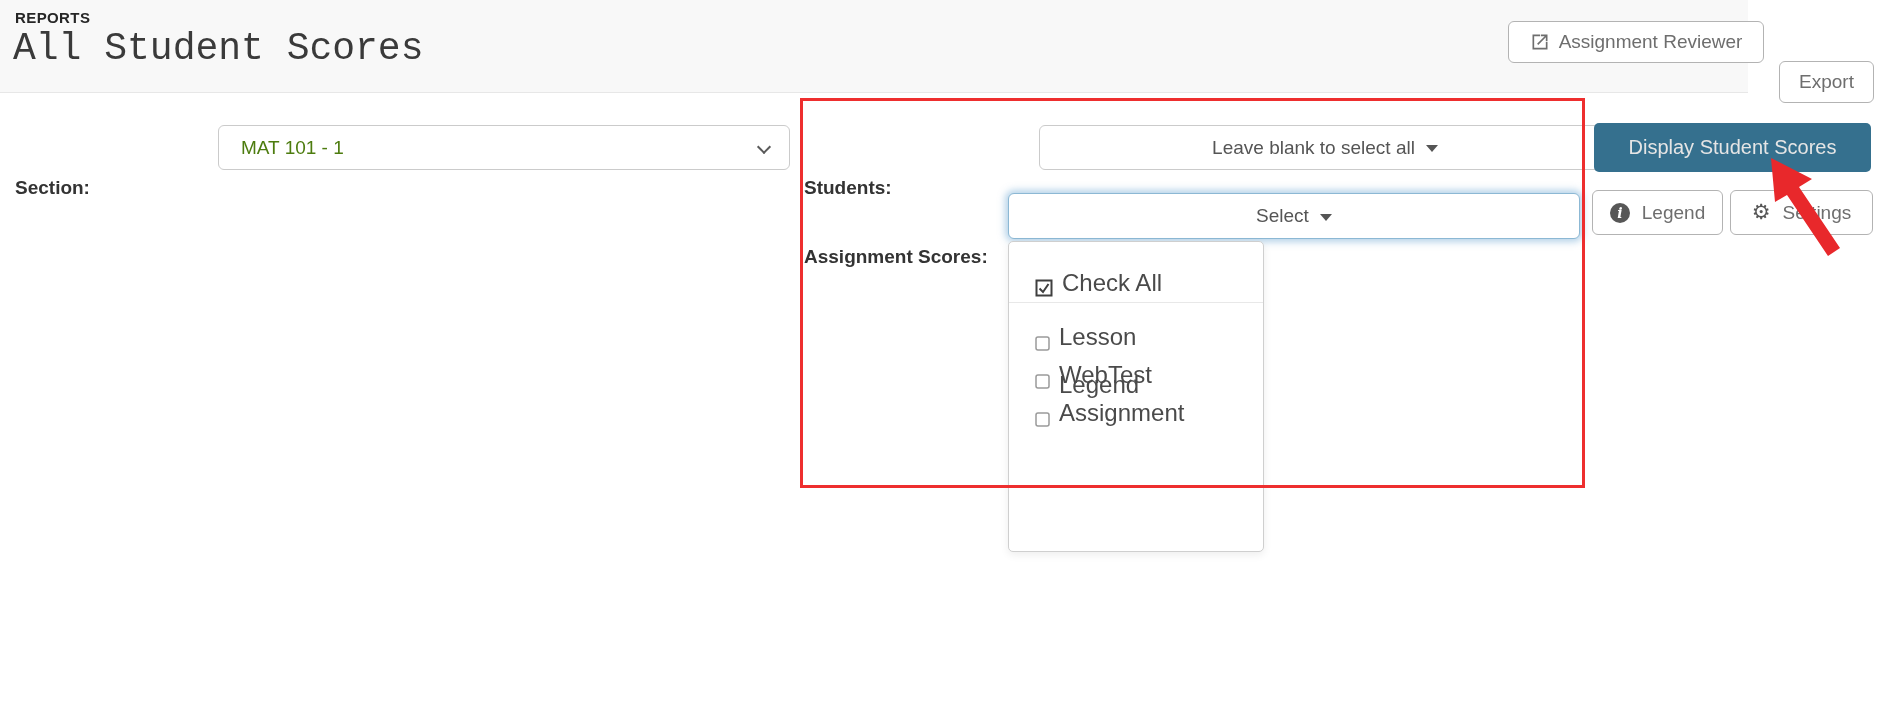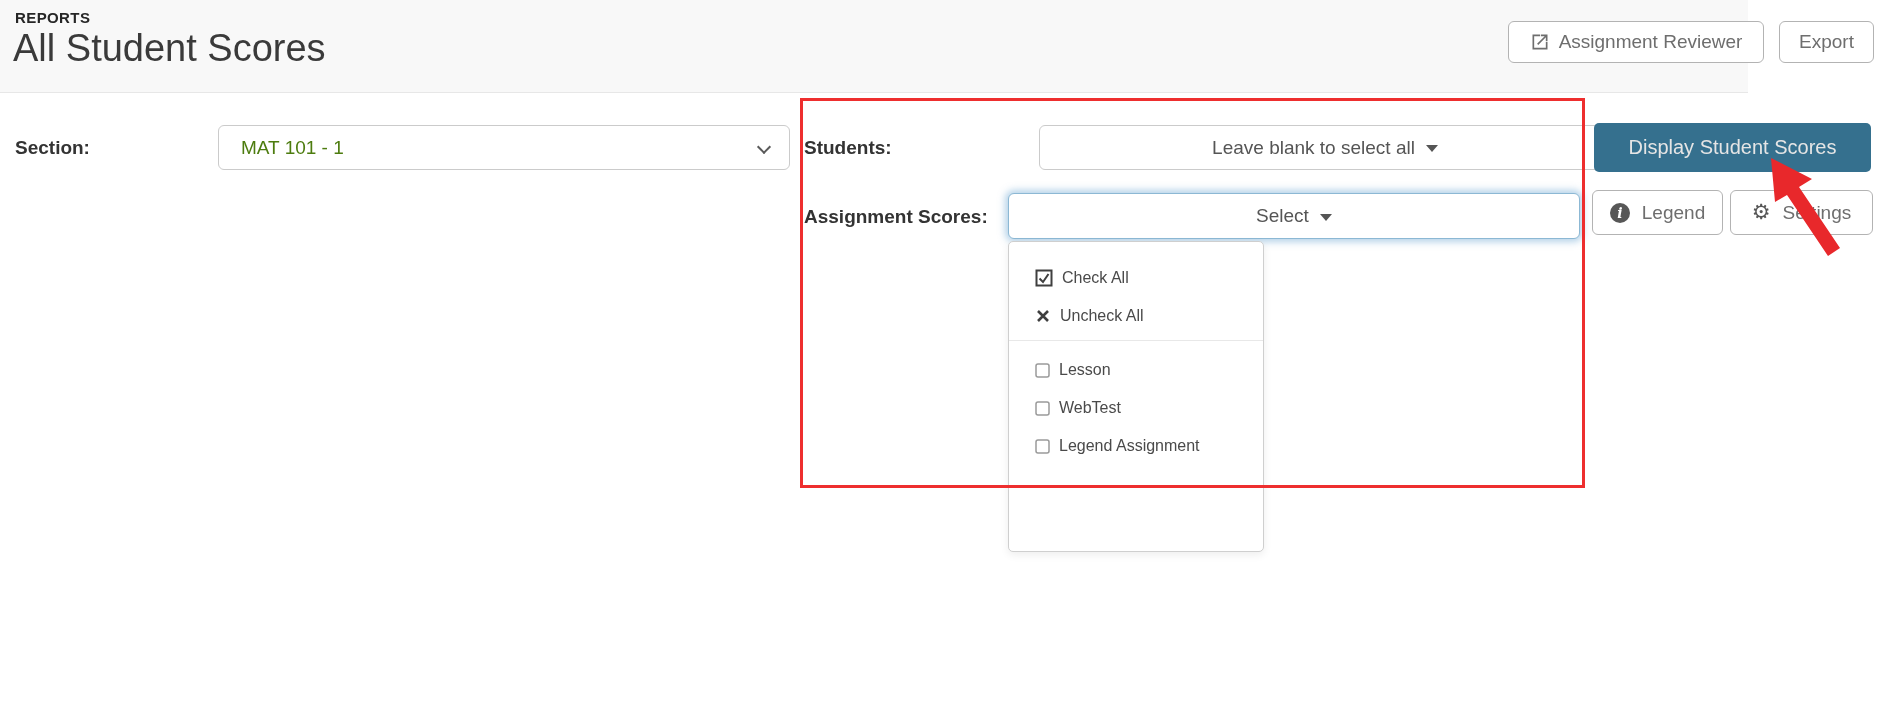--- a/index.html
+++ b/index.html
@@ -6,30 +6,30 @@
   html,body { width:1896px; height:709px; background:#ffffff;
     font-family:"Liberation Sans","DejaVu Sans",sans-serif; overflow:hidden; }
   .stage { position:relative; width:1896px; height:709px; background:#fff; }
 
   
   .header { position:absolute; left:0; top:0; width:1748px; height:93px;
     background:#f8f8f8; border-bottom:1px solid #e7e7e7; }
   .eyebrow { position:absolute; left:15px; top:9px; font-size:15px; font-weight:700;
     color:#262626; letter-spacing:.4px; }
   .page-title { position:absolute; left:13px; top:27px; font-size:38px; font-weight:400;
-    color:#3a3a3a; }
+    color:#3a3a3a;font-family:Liberation Mono, monospace; }
   .hdr-btn { position:absolute; top:21px; height:42px; background:#fff;
     border:1px solid #b3b3b3; border-radius:6px; color:#6e6e6e; font-size:19px;
     display:flex; align-items:center; justify-content:center; gap:9px; cursor:pointer; }
   .btn-ar { left:1508px; width:256px;text-align:right; }
-  .btn-export { left:1779px; width:95px; }
+  .btn-export { left:1779px; width:95px;margin-top:40px; }
   .ext-icon svg { display:block; }
 
   
-  .flabel { position:absolute; font-size:19px; font-weight:700; color:#333; }
+  .flabel { position:absolute; font-size:19px; font-weight:700; color:#333;margin-top:40px; }
   .lbl-section { left:15px; top:137px; }
   .lbl-students { left:804px; top:137px; }
   .lbl-atypes { left:804px; top:206px; }
 
   .select-box { position:absolute; left:218px; top:125px; width:572px; height:45px;
     background:#fff; border:1px solid #cbcbcb; border-radius:6px; display:flex;
     align-items:center; padding-left:22px; font-size:19px; color:#4d7c0f; cursor:pointer; }
   .chev { position:absolute; right:20px; top:16px; width:10px; height:10px;
     border-right:2px solid #5a5a5a; border-bottom:2px solid #5a5a5a;
     transform:rotate(45deg); }
@@ -40,22 +40,22 @@
   .dd-students { left:1008px; top:125px; width:572px; height:45px;margin-left:31px; }
   .dd-atypes { left:1008px; top:193px; width:572px; height:46px;
     border:1px solid #8cb8d4; box-shadow:0 0 7px 3px rgba(109,167,211,.5); }
   .caret { width:0; height:0; border-left:6px solid transparent;
     border-right:6px solid transparent; border-top:7px solid #555; margin-top:2px; }
 
   
   .menu { position:absolute; left:1008px; top:241px; width:256px; height:311px;
     background:#fff; border:1px solid #cfcfcf; border-radius:5px; z-index:10;
     box-shadow:0 3px 9px rgba(0,0,0,.07); padding-top:17px; }
-  .menu-item { height:38px; display:flex; align-items:center; padding-left:26px;
-    gap:9px; font-size:16px; color:#4a4a4a; cursor:pointer; }
+  .menu-item { height:38px; display:flex; align-items:flex-end; padding-left:26px;
+    gap:9px; font-size:24px; color:#4a4a4a; cursor:pointer; }
   .menu-divider { border-top:1px solid #e8e8e8; margin:5px 0 10px 0; }
   .mi-icon { display:flex; align-items:center; }
   .mi-icon svg { display:block; }
 
   
   .primary-btn { position:absolute; left:1594px; top:123px; width:277px; height:49px;
     background:#35708e; border:none; border-radius:5px; color:#e5e5e5; font-size:20px;
     display:flex; align-items:center; justify-content:center; cursor:pointer; }
   .sec-btn { position:absolute; top:190px; height:45px; background:#fff;
     border:1px solid #b3b3b3; border-radius:6px; color:#6e6e6e; font-size:19px;
@@ -119,28 +119,20 @@
   <div class="menu">
     <div class="menu-item">
       <span class="mi-icon">
         <svg width="18" height="18" viewBox="0 0 18 18">
           <rect x="1.5" y="1.5" width="15" height="15" fill="none" stroke="#3f3f3f" stroke-width="2"></rect>
           <path d="M4.5 9.5 L8 13 L13.5 5" fill="none" stroke="#3f3f3f" stroke-width="2"></path>
         </svg>
       </span>
       <span>Check All</span>
     </div>
-    <div class="menu-item">
-      <span class="mi-icon">
-        <svg width="16" height="16" viewBox="0 0 16 16">
-          <path d="M3 3 L13 13 M13 3 L3 13" stroke="#3f3f3f" stroke-width="2.6" fill="none"></path>
-        </svg>
-      </span>
-      <span>Uncheck All</span>
-    </div>
     <div class="menu-divider"></div>
     <div class="menu-item">
       <span class="mi-icon">
         <svg width="15" height="15" viewBox="0 0 15 15">
           <rect x="1" y="1" width="13" height="13" rx="2" fill="#fff" stroke="#9a9a9a" stroke-width="1.5"></rect>
         </svg>
       </span>
       <span>Lesson</span>
     </div>
     <div class="menu-item">

